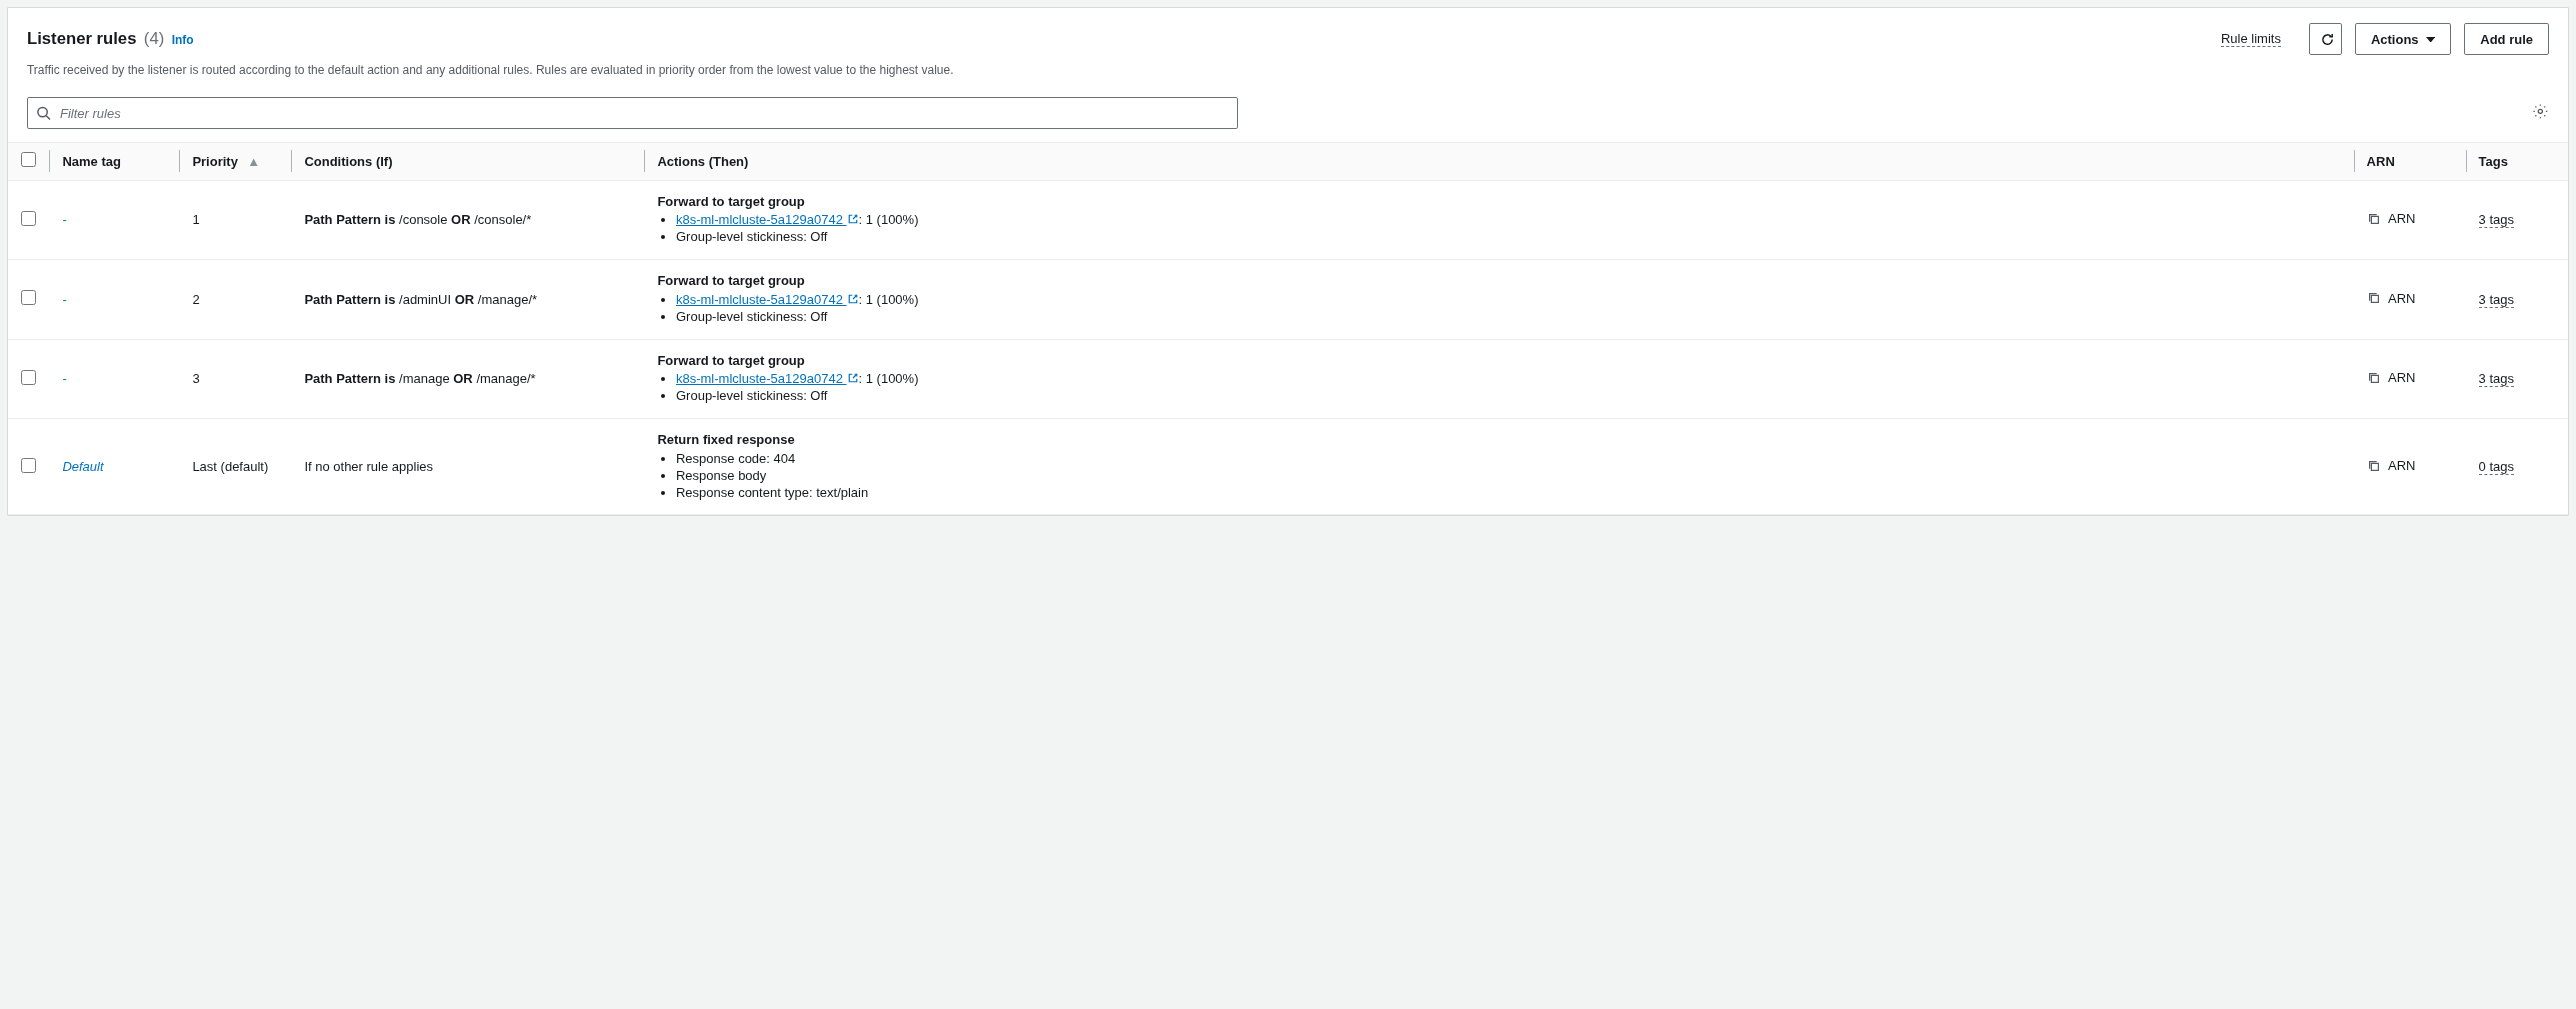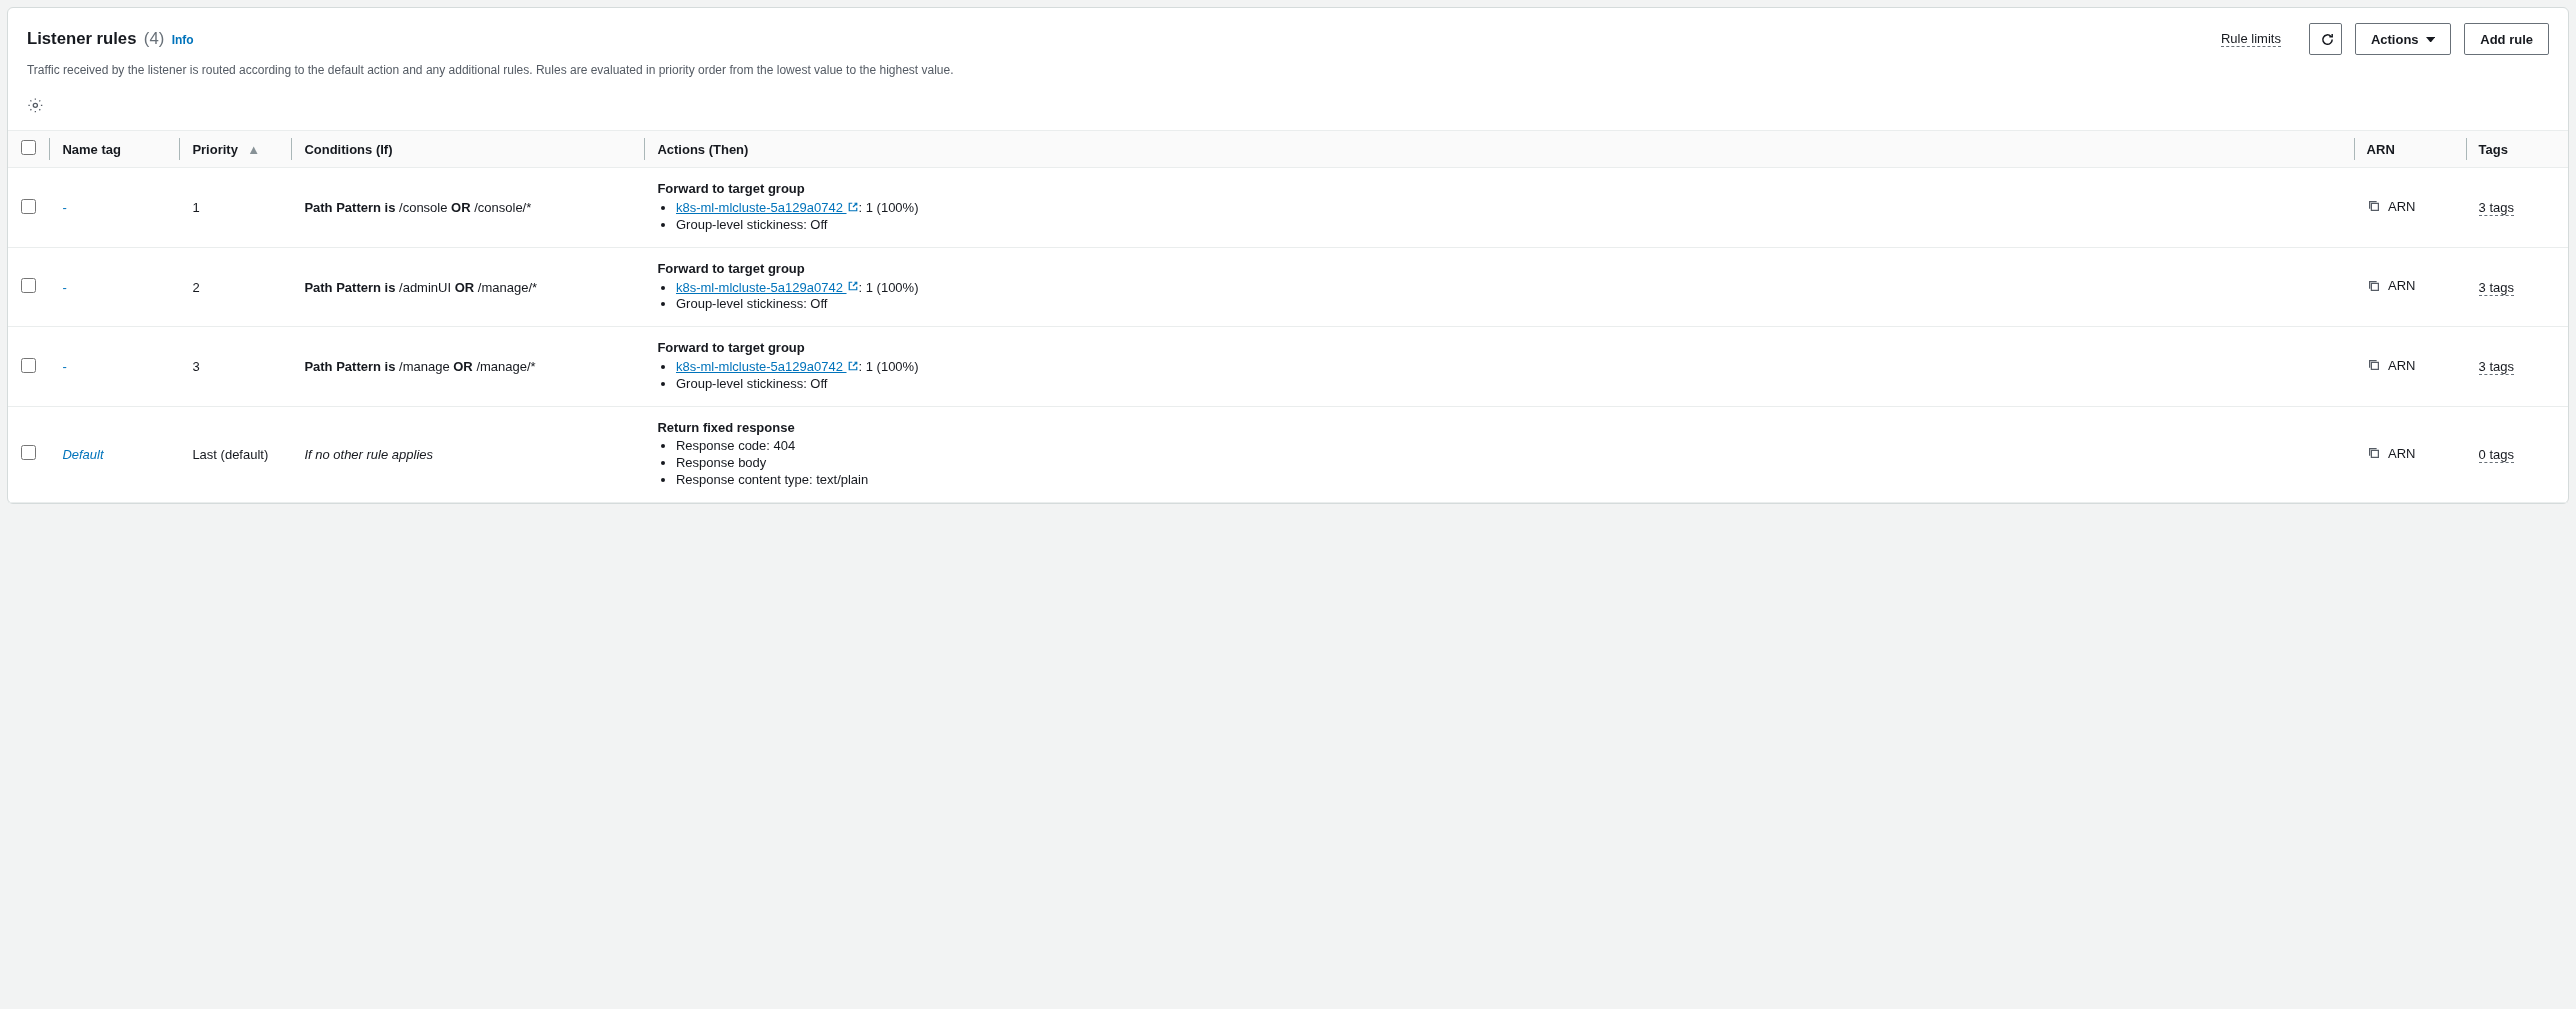--- a/index.html
+++ b/index.html
@@ -6,21 +6,21 @@
   body {
     font-family: "Amazon Ember", "Helvetica Neue", Arial, sans-serif;
     font-size: 13px;
     color: #16191f;
     background: #f2f3f3;
     padding: 7.4px;
   }
   .panel {
     background: #fff;
     border: 0.9px solid #d5dbdb;
-    border-radius: 6px;
+    border-radius: 1px;
   }
   .panel-header {
     padding: 15px 18.6px 11px 18.6px;
   }
   .header-top {
     display: flex;
     justify-content: space-between;
     align-items: center;
   }
   .title-group {
@@ -179,21 +179,21 @@
   ul.bullets li { margin: 1.9px 0; }
   .tg-link { color: #0073bb; text-decoration: underline; cursor: pointer; margin-top: 12px; }
   .ext-icon { color: #0073bb; }
   .arn-cell { display: inline-flex; align-items: center; gap: 7.4px; cursor: pointer; }
   .copy-icon { color: #545b64; }
   .tags-link {
     color: #16191f;
     border-bottom: 0.9px dashed #687078;
     cursor: pointer;
   }
-  .no-cond { font-style: italic; }
+  .no-cond { }
 </style>
 </head>
 <body>
 
 <div class="panel">
 
   <div class="panel-header">
     <div class="header-top">
       <div class="title-group">
         <span class="title">Listener rules</span>
@@ -214,20 +214,27 @@
               <path d="M0 0 L5 6 L10 0 Z" fill="#16191f"></path>
             </svg>
         </button>
         <button class="btn">Add rule</button>
       </div>
     </div>
     <div class="description">Traffic received by the listener is routed according to the default action and any additional rules. Rules are evaluated in priority order from the lowest value to the highest value.</div>
   </div>
 
   <div class="filter-row">
+    <div class="filter-input-wrap">
+      <svg class="search-svg" width="15" height="15" viewBox="0 0 16 16" fill="none" stroke="#545b64" stroke-width="1.6">
+          <circle cx="7" cy="7" r="5"></circle>
+          <path d="M11 11l4 4"></path>
+        </svg>
+      <input type="text" class="filter-input" placeholder="Filter rules" style="">
+    </div>
     <span class="gear-btn">
       <svg width="16.7" height="16.7" viewBox="0 0 24 24" fill="none" stroke="#545b64" stroke-width="1.8">
           <circle cx="12" cy="12" r="3"></circle>
           <path d="M12 2v2M12 20v2M4.9 4.9l1.4 1.4M17.7 17.7l1.4 1.4M2 12h2M20 12h2M4.9 19.1l1.4-1.4M17.7 6.3l1.4-1.4"></path>
         </svg>
     </span>
   </div>
 
   <table>
     <thead>

